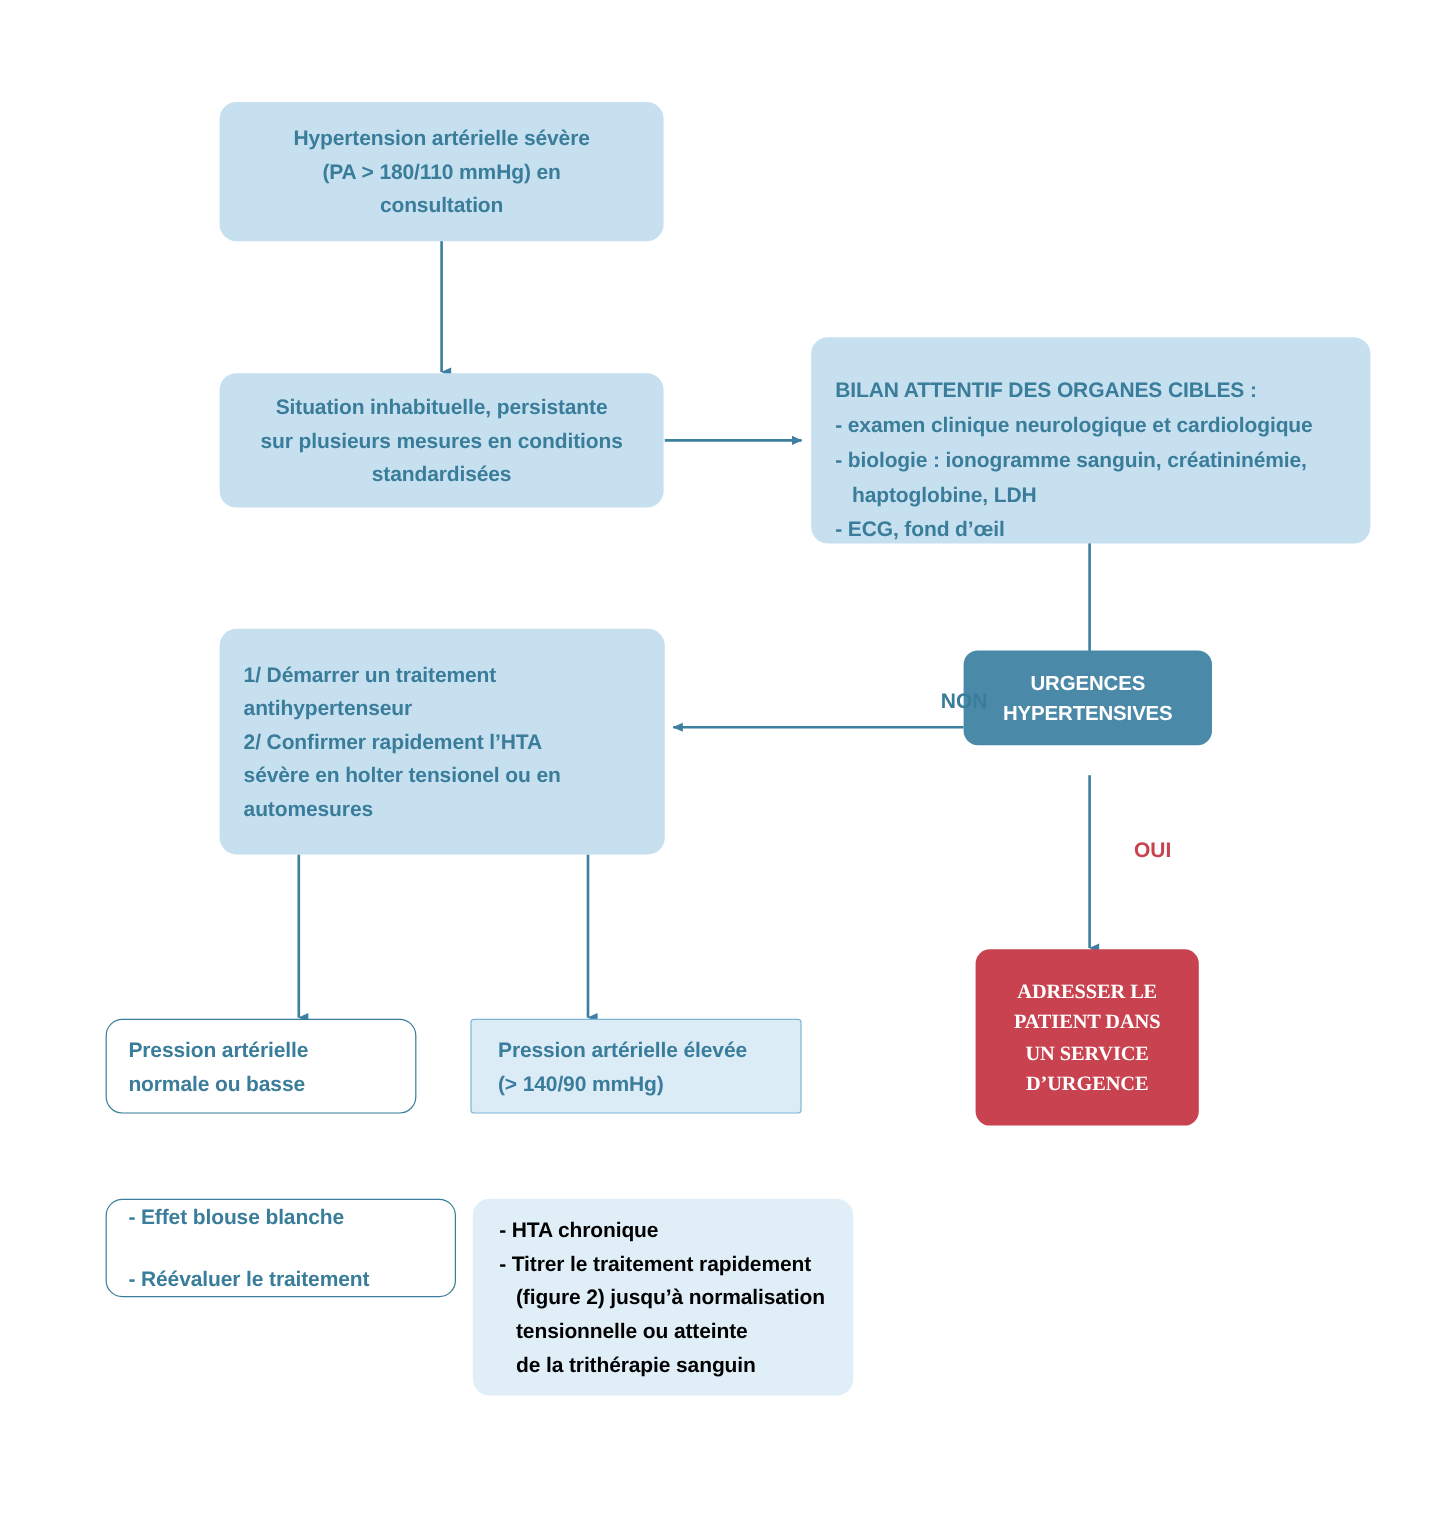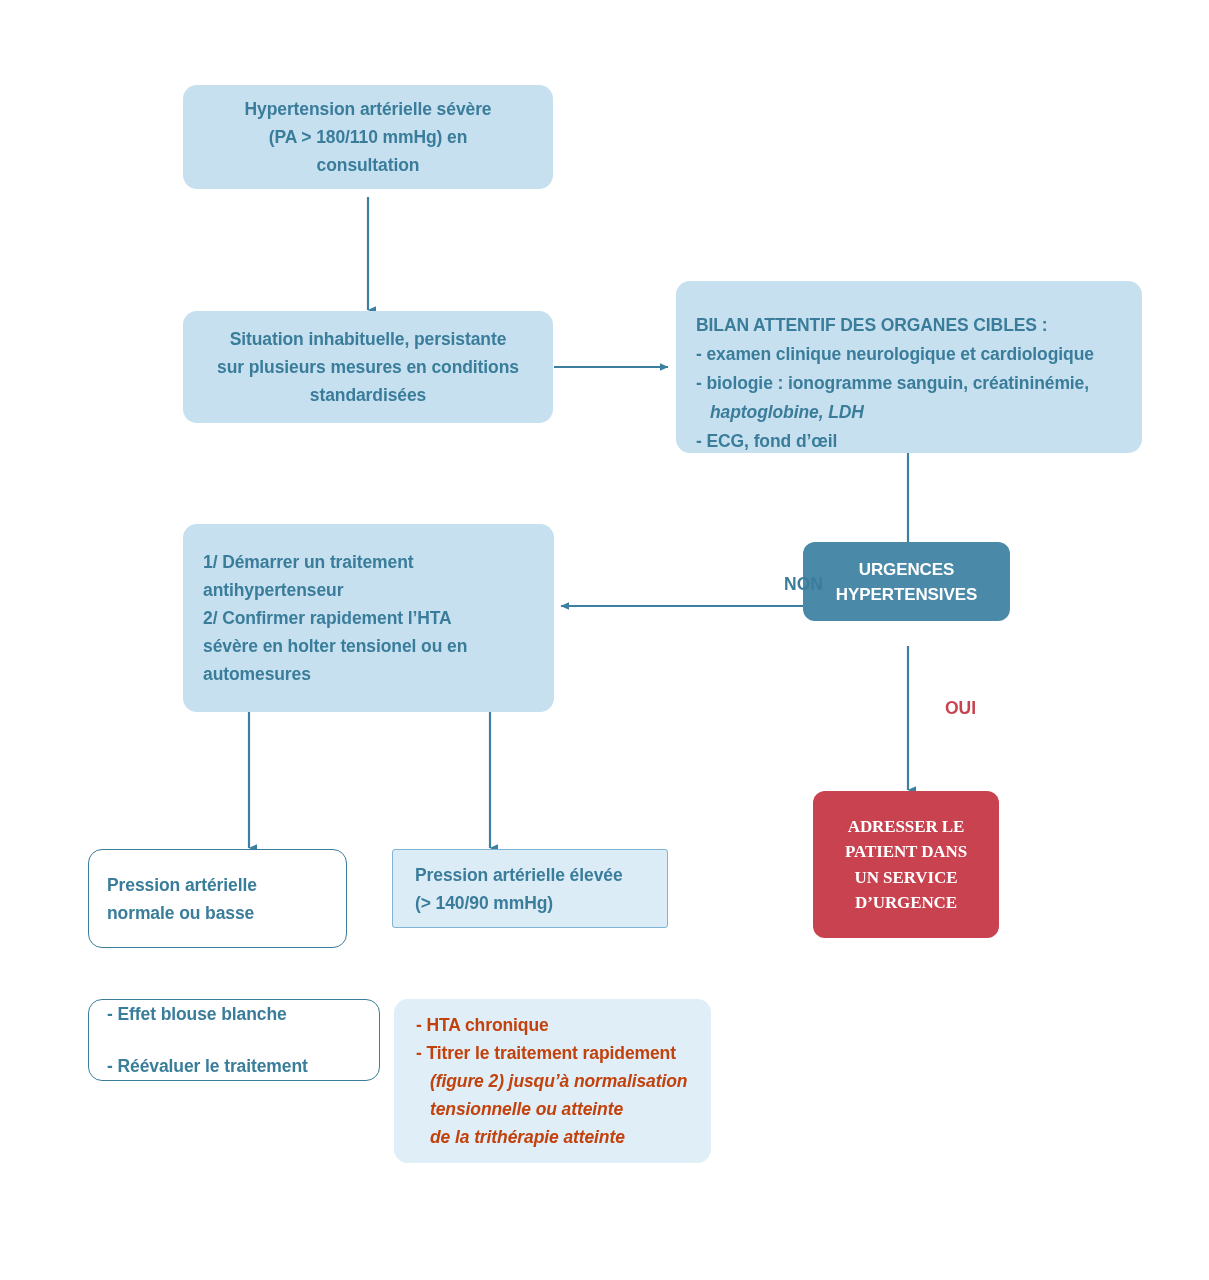--- a/index.html
+++ b/index.html
@@ -42,42 +42,42 @@
   
   .fill-pale {
     background: #dcecf7;
     color: #3a7d9b;
     border: 1.3px solid #7eb5d6;
     border-radius: 3px;
   }
   
   .fill-pale-round {
     background: #dfeef7;
-    color: #c2410c;
+    color: #000000;
     border-radius: 14px;
   }
   .fill-teal {
     background: #4b89a8;
     color: #ffffff;
     border-radius: 12px;
   }
   .fill-red {
     background: #c8424f;
     color: #ffffff;
     border-radius: 12px;
     font-family: Liberation Serif, serif;
   }
   .center { text-align: center; align-items: center; }
   .left   { text-align: left; align-items: flex-start; }
 
   .node .line { display: block; white-space: pre; }
 
   
   .bullets .line { padding-left: 14px; text-indent: -14px; }
-  .bullets .cont { padding-left: 14px; text-indent: 0; font-style: italic; }
+  .bullets .cont { padding-left: 14px; text-indent: 0; }
 
   .edge-label {
     position: absolute;
     font-weight: bold;
     white-space: nowrap;
   }
   .label-non { color: #3a7d9b; }
   .label-oui { color: #c8424f; margin-left: 17px; }
 
   svg.edges {
@@ -114,21 +114,21 @@
 
     <line x1="803" y1="606" x2="561" y2="606" stroke="#3d7fa0" stroke-width="2.2" marker-end="url(#arrow-left)"></line>
 
     <line x1="908" y1="646" x2="908" y2="790" stroke="#3d7fa0" stroke-width="2.2" marker-end="url(#arrow-down)"></line>
 
     <line x1="249" y1="712" x2="249" y2="848" stroke="#3d7fa0" stroke-width="2.2" marker-end="url(#arrow-down)"></line>
 
     <line x1="490" y1="712" x2="490" y2="848" stroke="#3d7fa0" stroke-width="2.2" marker-end="url(#arrow-down)"></line>
   </svg>
 
-  <div class="node fill-light center" style="left:183px; top:85px; width:370px; height:104px; font-size:17.5px; line-height:28px;">
+  <div class="node fill-light center" style="left:183px; top:85px; width:370px; height:116px; font-size:17.5px; line-height:28px;">
     <span class="line">Hypertension artérielle sévère</span>
     <span class="line">(PA &gt; 180/110 mmHg) en</span>
     <span class="line">consultation</span>
   </div>
 
   <div class="node fill-light center" style="left:183px; top:311px; width:370px; height:112px; font-size:17.5px; line-height:28px;">
     <span class="line">Situation inhabituelle, persistante</span>
     <span class="line">sur plusieurs mesures en conditions</span>
     <span class="line">standardisées</span>
   </div>
@@ -154,40 +154,40 @@
     <span class="line">HYPERTENSIVES</span>
   </div>
 
   <div class="node fill-red center" style="left:813px; top:791px; width:186px; height:147px; font-size:17px; line-height:25.5px;">
     <span class="line">ADRESSER LE</span>
     <span class="line">PATIENT DANS</span>
     <span class="line">UN SERVICE</span>
     <span class="line">D’URGENCE</span>
   </div>
 
-  <div class="node outline-white left" style="left:88px; top:849px; width:259px; height:99px; font-size:17.5px; line-height:28px; padding:0 14px 0 18px;">
+  <div class="node outline-white left" style="left:88px; top:849px; width:259px; height:79px; font-size:17.5px; line-height:28px; padding:0 14px 0 18px;">
     <span class="line">Pression artérielle</span>
     <span class="line">normale ou basse</span>
   </div>
 
   <div class="node fill-pale left" style="left:392px; top:849px; width:276px; height:79px; font-size:17.5px; line-height:28px; padding:0 14px 0 22px;">
     <span class="line">Pression artérielle élevée</span>
     <span class="line">(&gt; 140/90 mmHg)</span>
   </div>
 
   <div class="node outline-white left bullets" style="left:88px; top:999px; width:292px; height:82px; font-size:17.5px; line-height:28px; padding:0 30px 0 18px;justify-content:space-between;">
     <span class="line">- Effet blouse blanche</span>
     <span class="line">- Réévaluer le traitement</span>
   </div>
 
   <div class="node fill-pale-round left bullets" style="left:394px; top:999px; width:317px; height:164px; font-size:17.5px; line-height:28px; padding:12px 14px 12px 22px;">
     <span class="line">- HTA chronique</span>
     <span class="line">- Titrer le traitement rapidement</span>
     <span class="line cont">(figure 2) jusqu’à normalisation</span>
     <span class="line cont">tensionnelle ou atteinte</span>
-    <span class="line cont">de la trithérapie atteinte</span>
+    <span class="line cont">de la trithérapie sanguin</span>
   </div>
 
   <div class="edge-label label-non" style="left:748px; top:574px; font-size:17.5px;margin-left:36px;">NON</div>
 
   <div class="edge-label label-oui" style="left:928px; top:698px; font-size:17.5px;">OUI</div>
 
 </div>
 
 </body></html>

